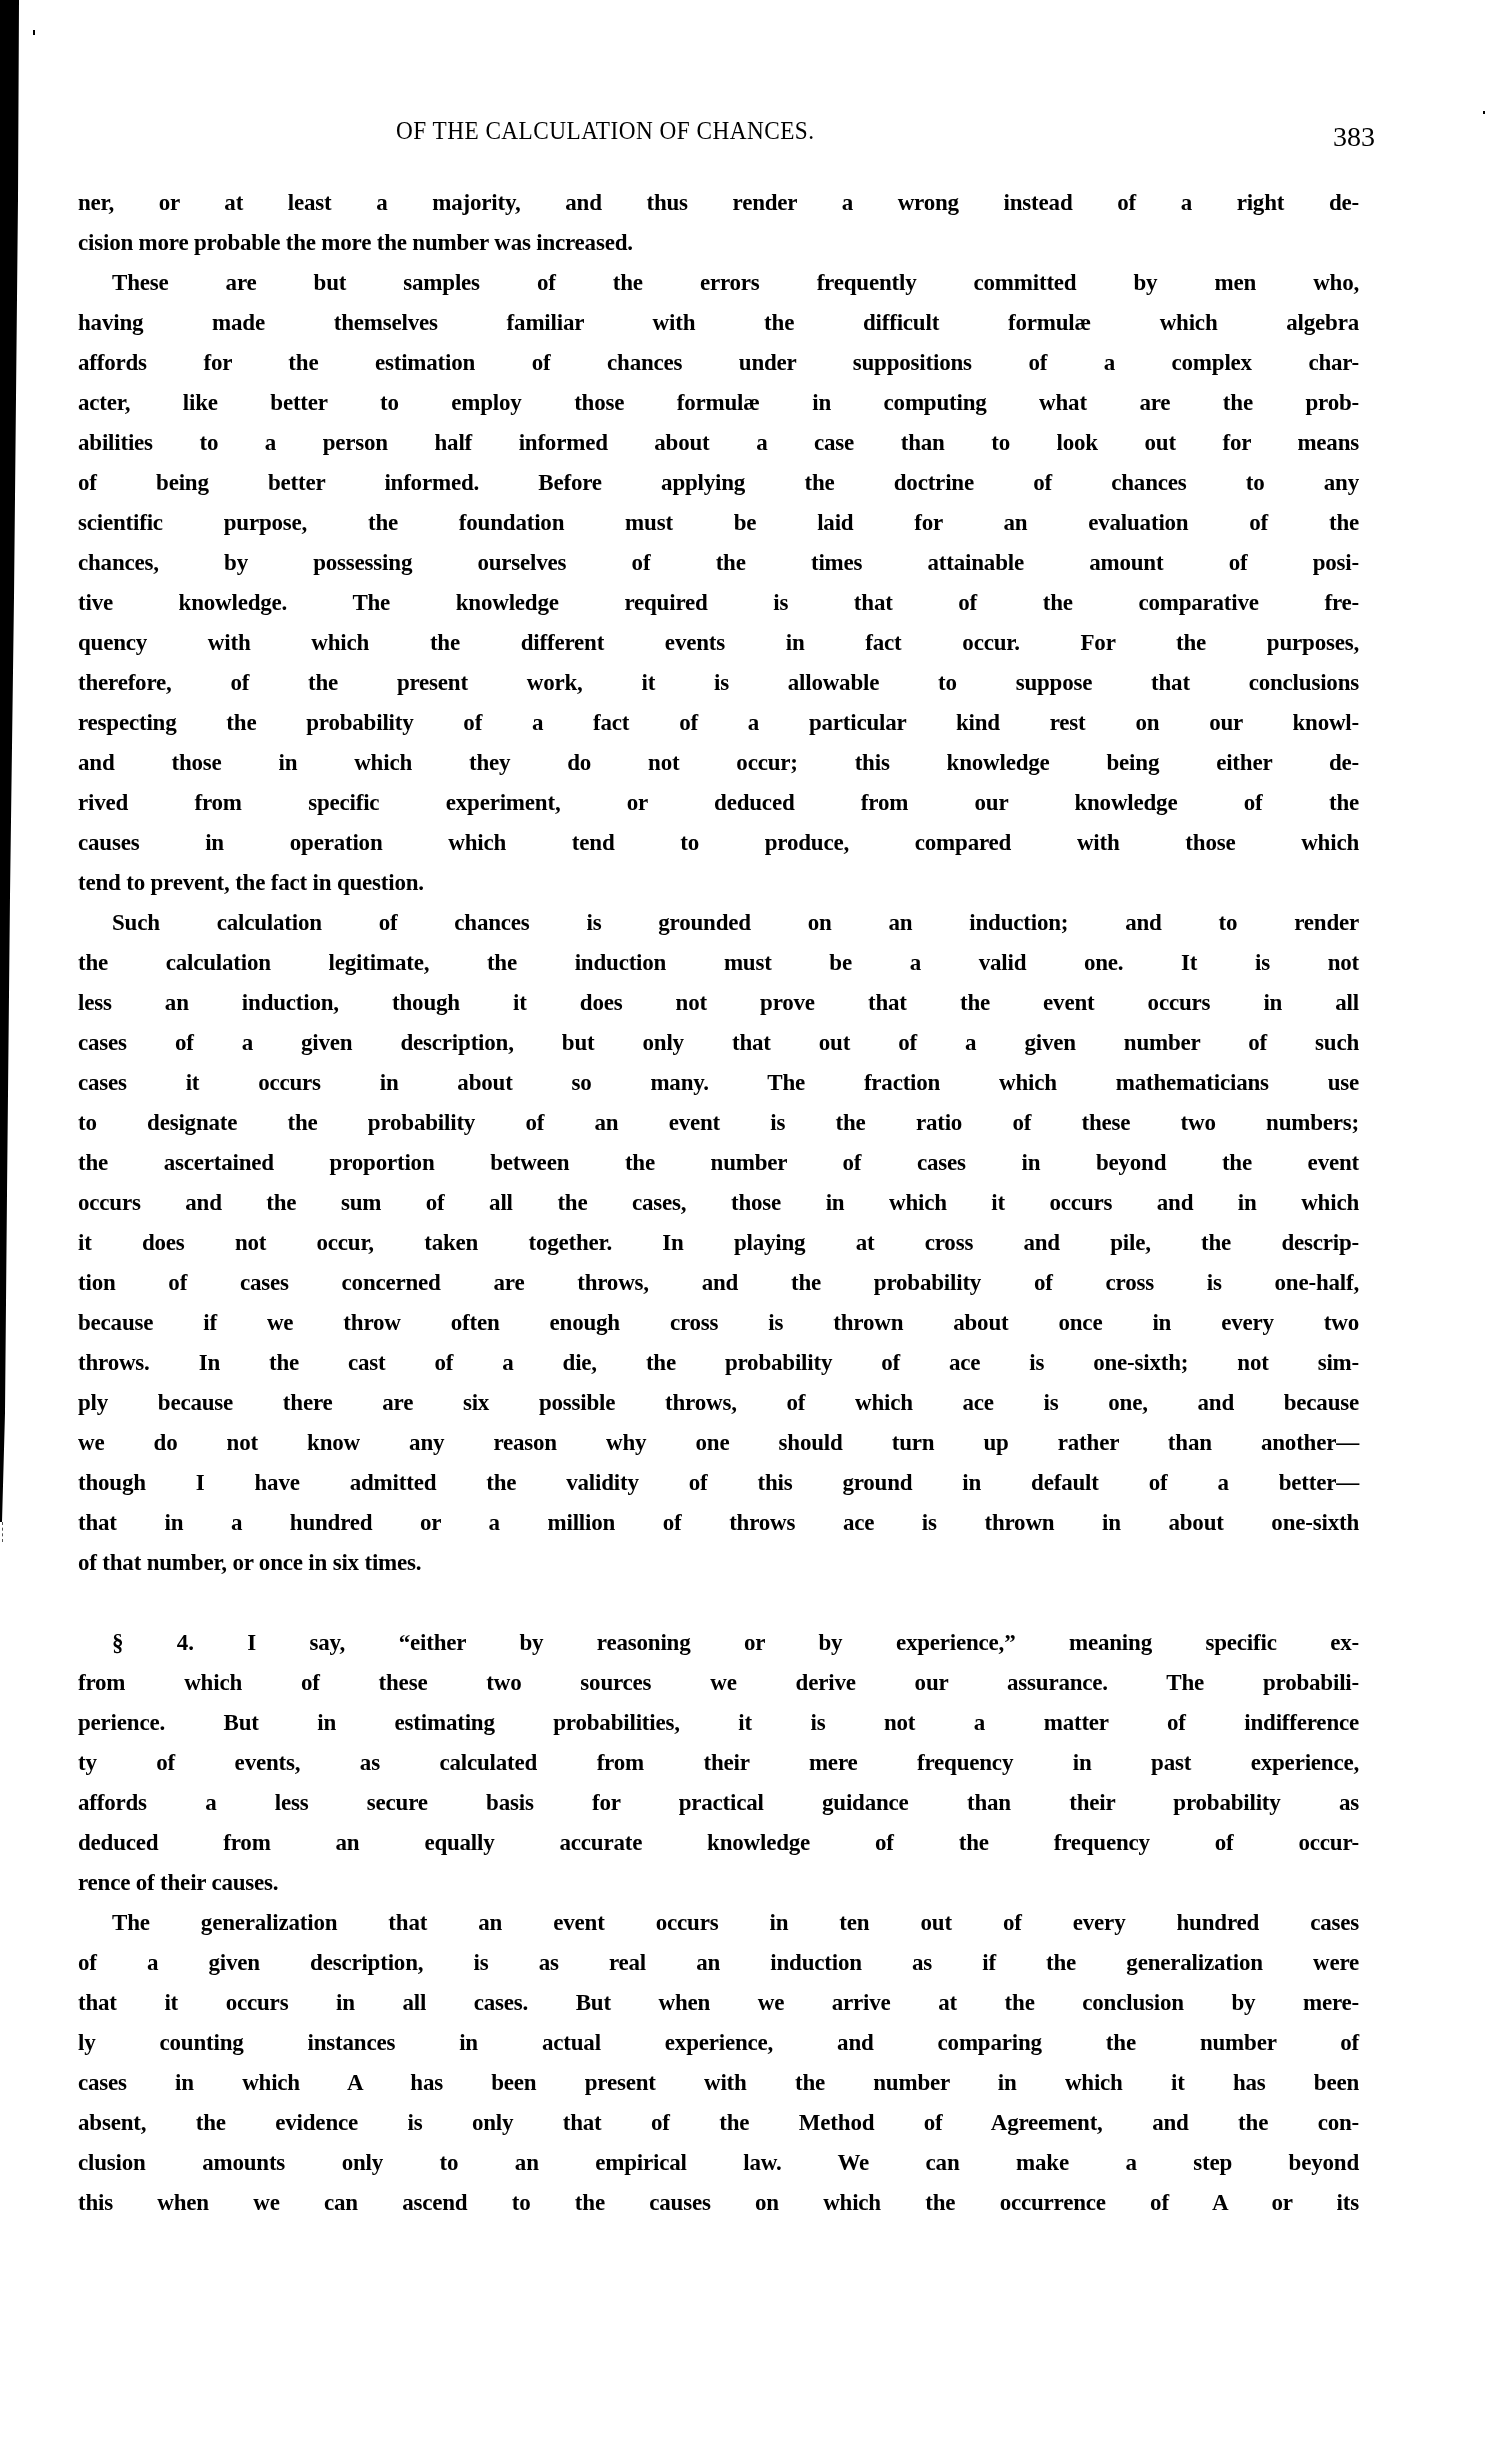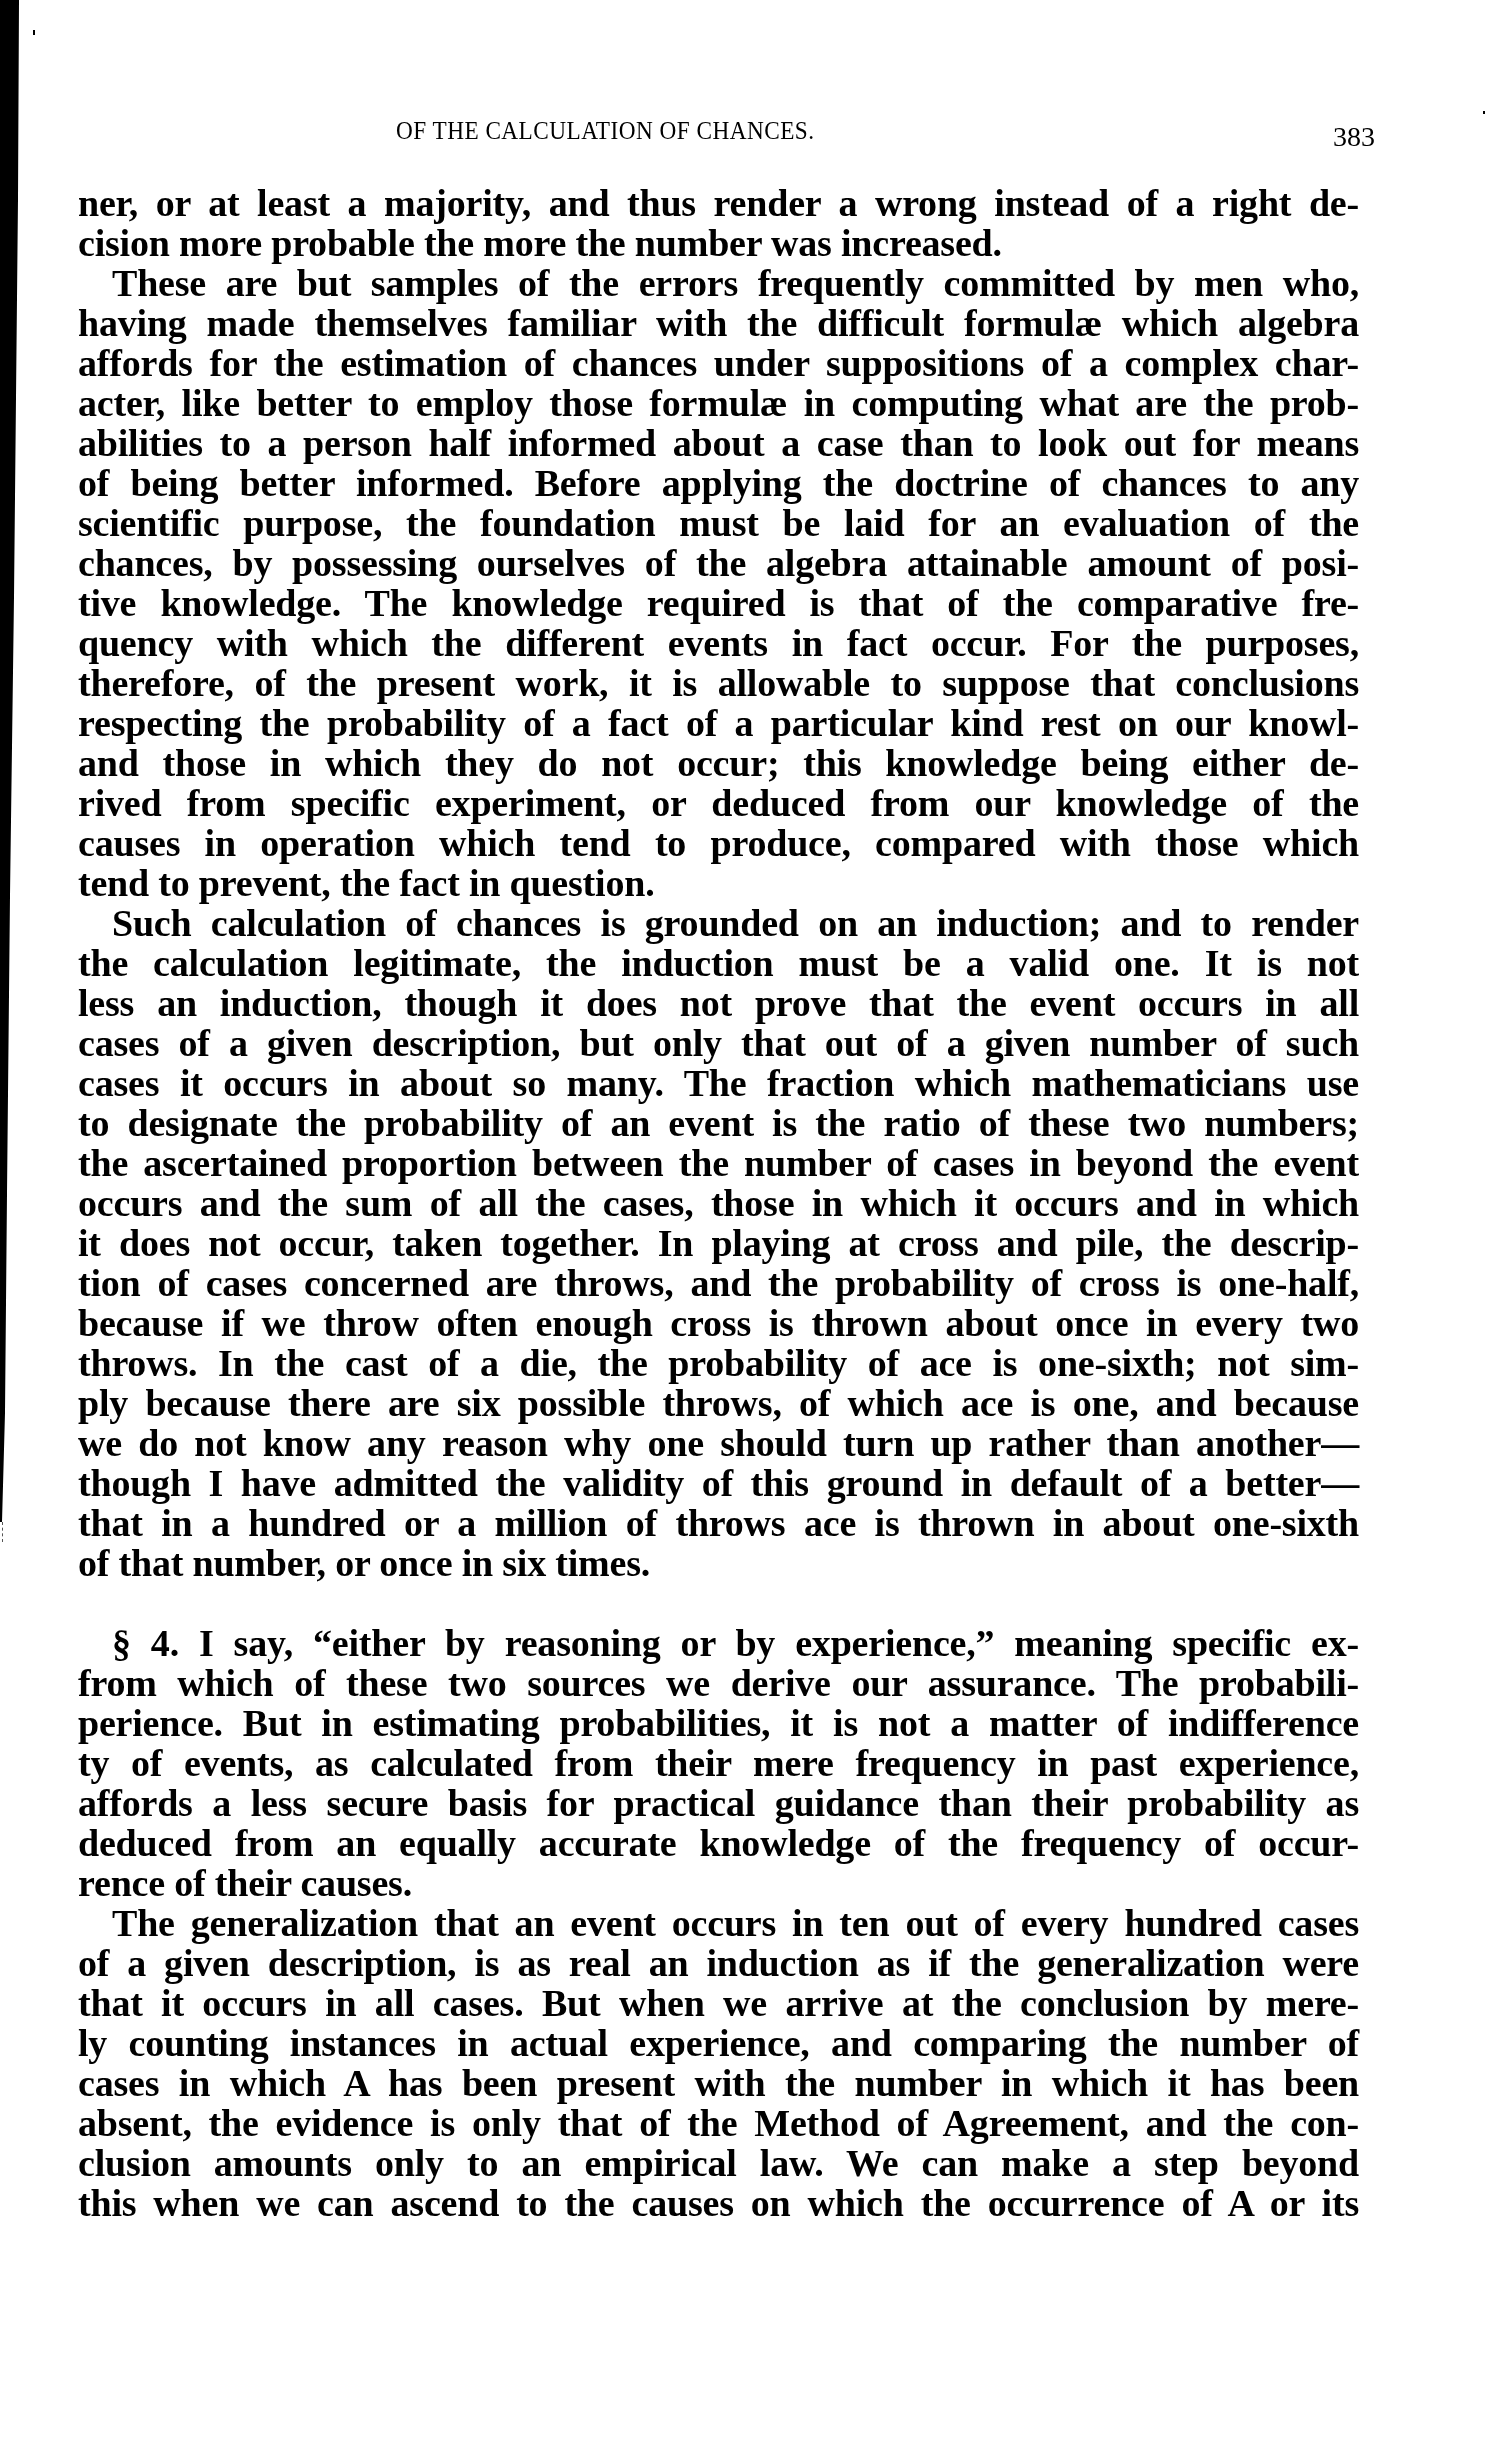--- a/index.html
+++ b/index.html
@@ -52,21 +52,21 @@
       top: 121px;
       left: 1333px;
       font-size: 28px;
       white-space: nowrap;
     }
     .body-text {
       position: absolute;
       left: 78px;
       top: 183px;
       width: 1281px;
-      font-size: 38px;
+      font-size: 23px;
       line-height: 40px;
       font-weight: bold;
       letter-spacing: -0.2px;
     }
     .line {
       display: block;
       height: 40px;
       white-space: nowrap;
       text-align: justify;
       text-align-last: justify;
@@ -102,21 +102,21 @@
   </div>
 
   <div>
     <span class="line indent">These are but samples of the errors frequently committed by men who,</span>
     <span class="line">having made themselves familiar with the difficult formulæ which algebra</span>
     <span class="line">affords for the estimation of chances under suppositions of a complex char-</span>
     <span class="line">acter, like better to employ those formulæ in computing what are the prob-</span>
     <span class="line">abilities to a person half informed about a case than to look out for means</span>
     <span class="line">of being better informed.  Before applying the doctrine of chances to any</span>
     <span class="line">scientific purpose, the foundation must be laid for an evaluation of the</span>
-    <span class="line">chances, by possessing ourselves of the algebra attainable amount of posi-</span>
+    <span class="line">chances, by possessing ourselves of the times attainable amount of posi-</span>
     <span class="line">tive knowledge.  The knowledge required is that of the comparative fre-</span>
     <span class="line">quency with which the different events in fact occur.  For the purposes,</span>
     <span class="line">therefore, of the present work, it is allowable to suppose that conclusions</span>
     <span class="line">respecting the probability of a fact of a particular kind rest on our knowl-</span>
     <span class="line">and those in which they do not occur; this knowledge being either de-</span>
     <span class="line">rived from specific experiment, or deduced from our knowledge of the</span>
     <span class="line">causes in operation which tend to produce, compared with those which</span>
     <span class="line last">tend to prevent, the fact in question.</span>
   </div>
 

